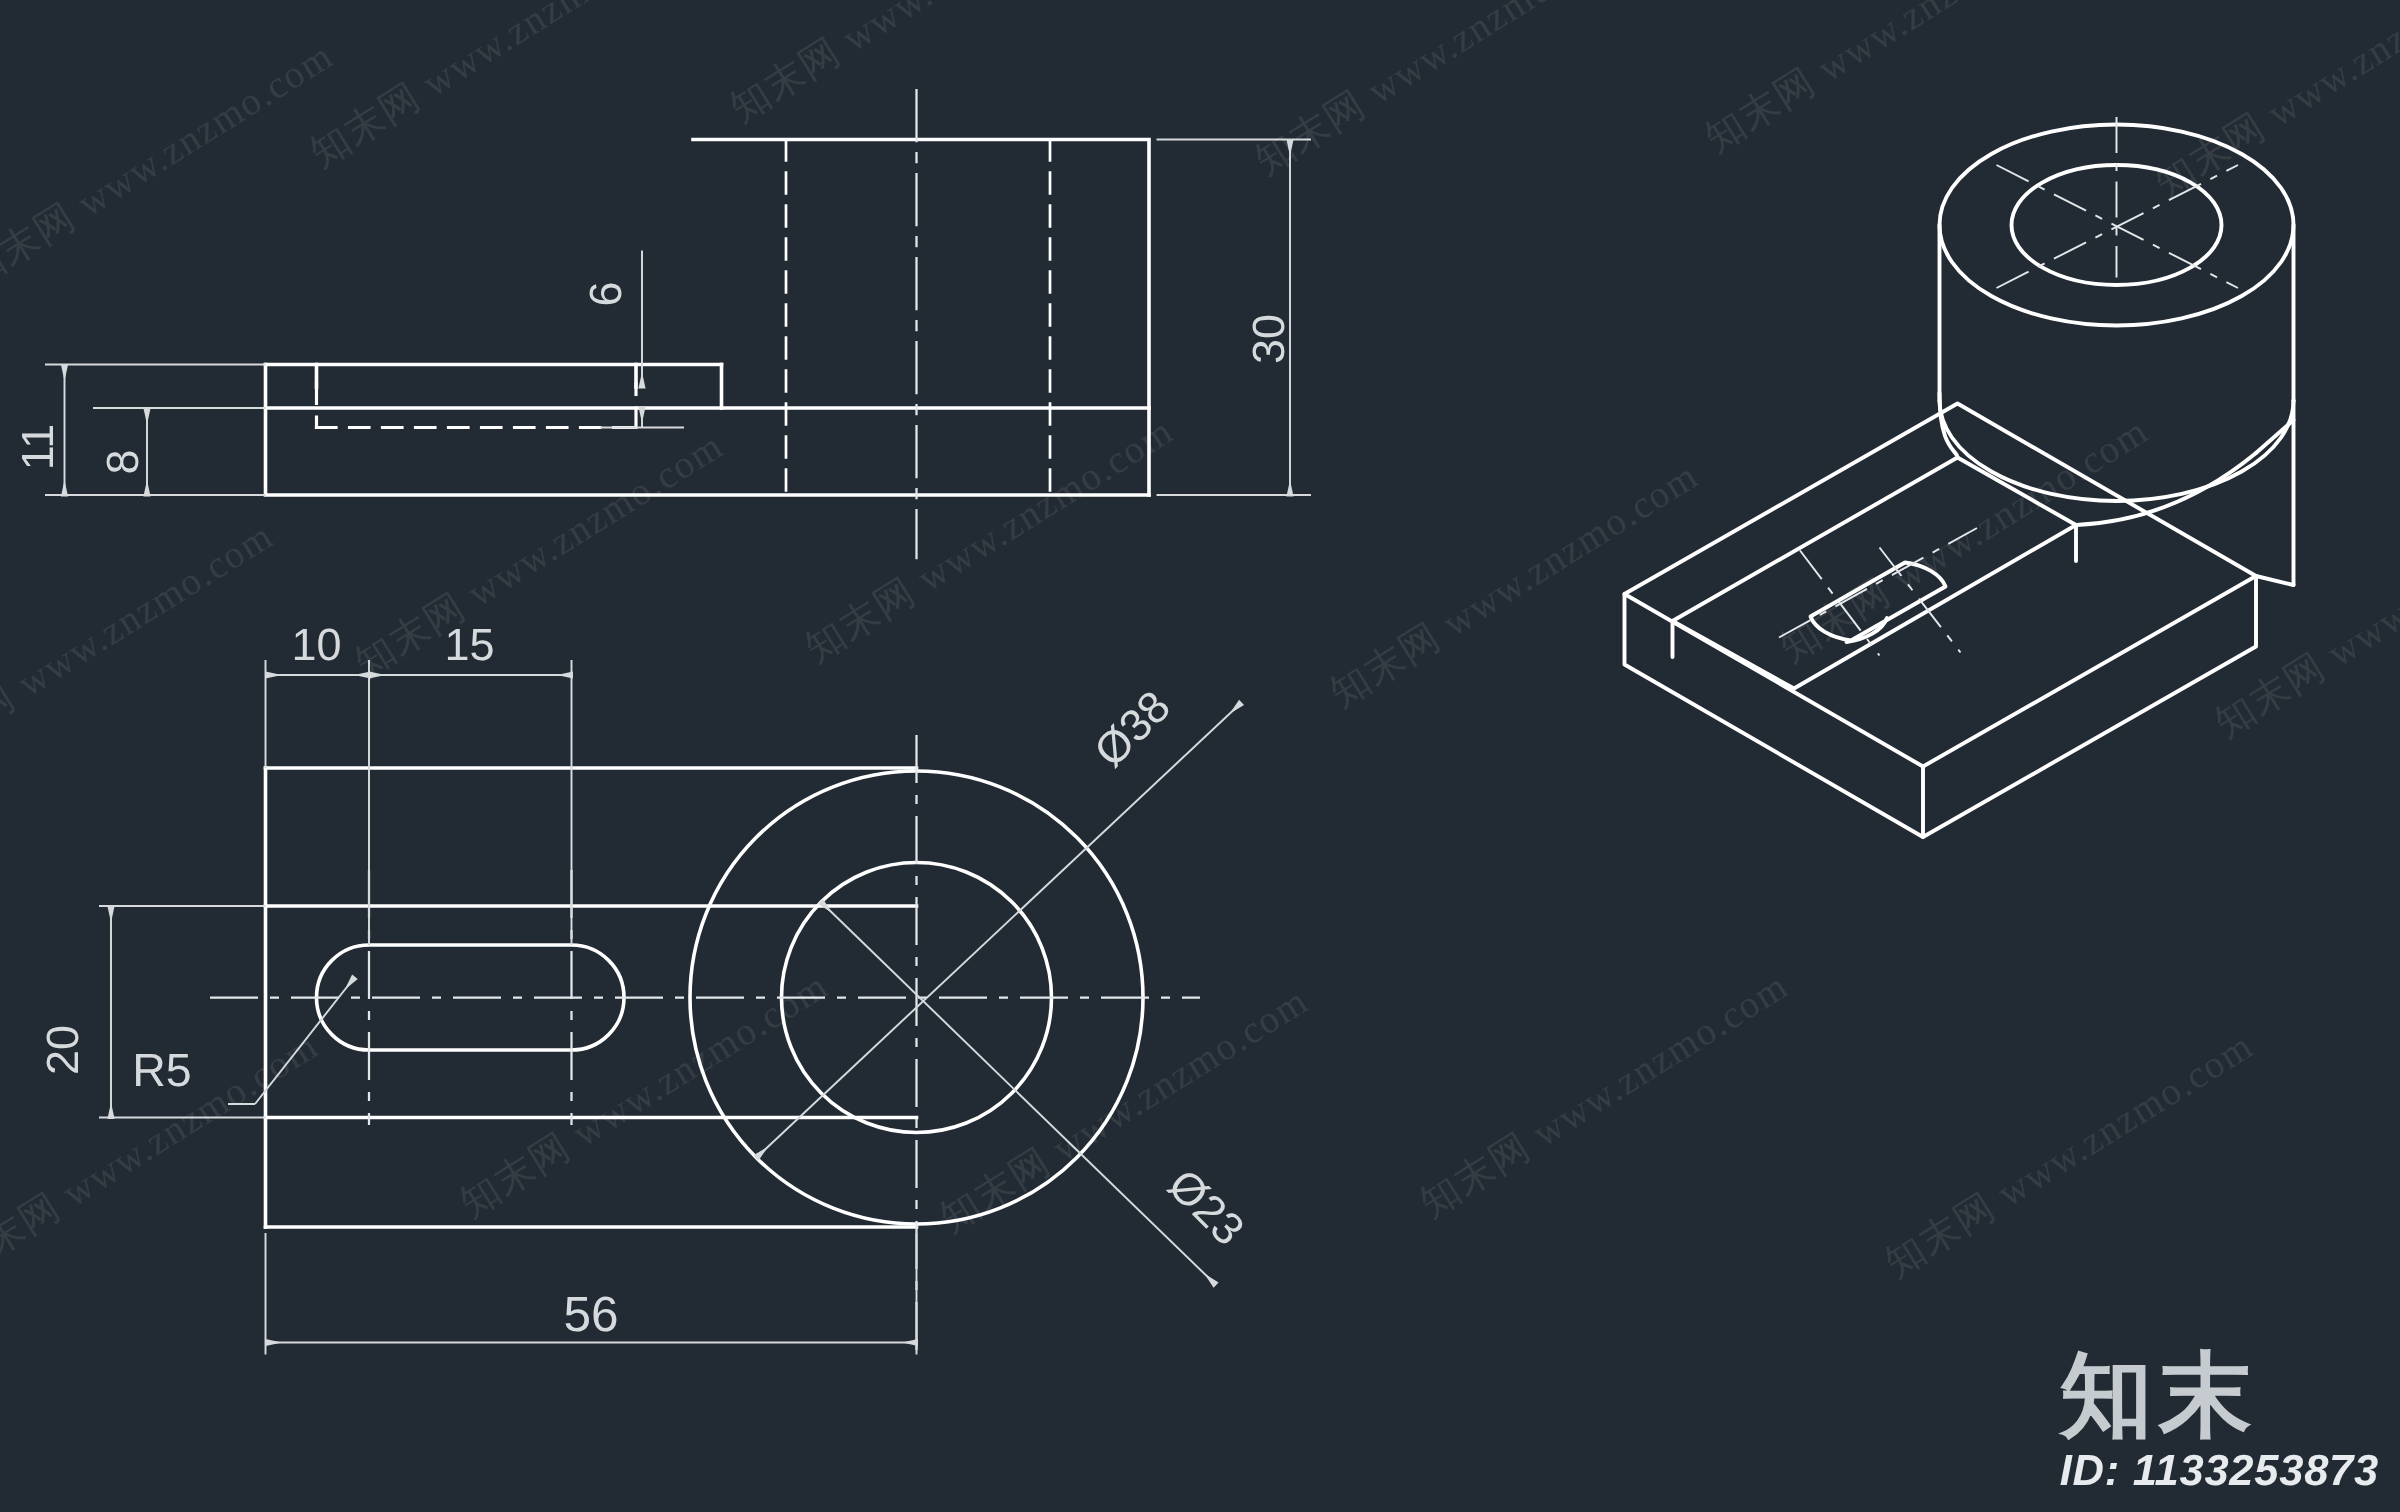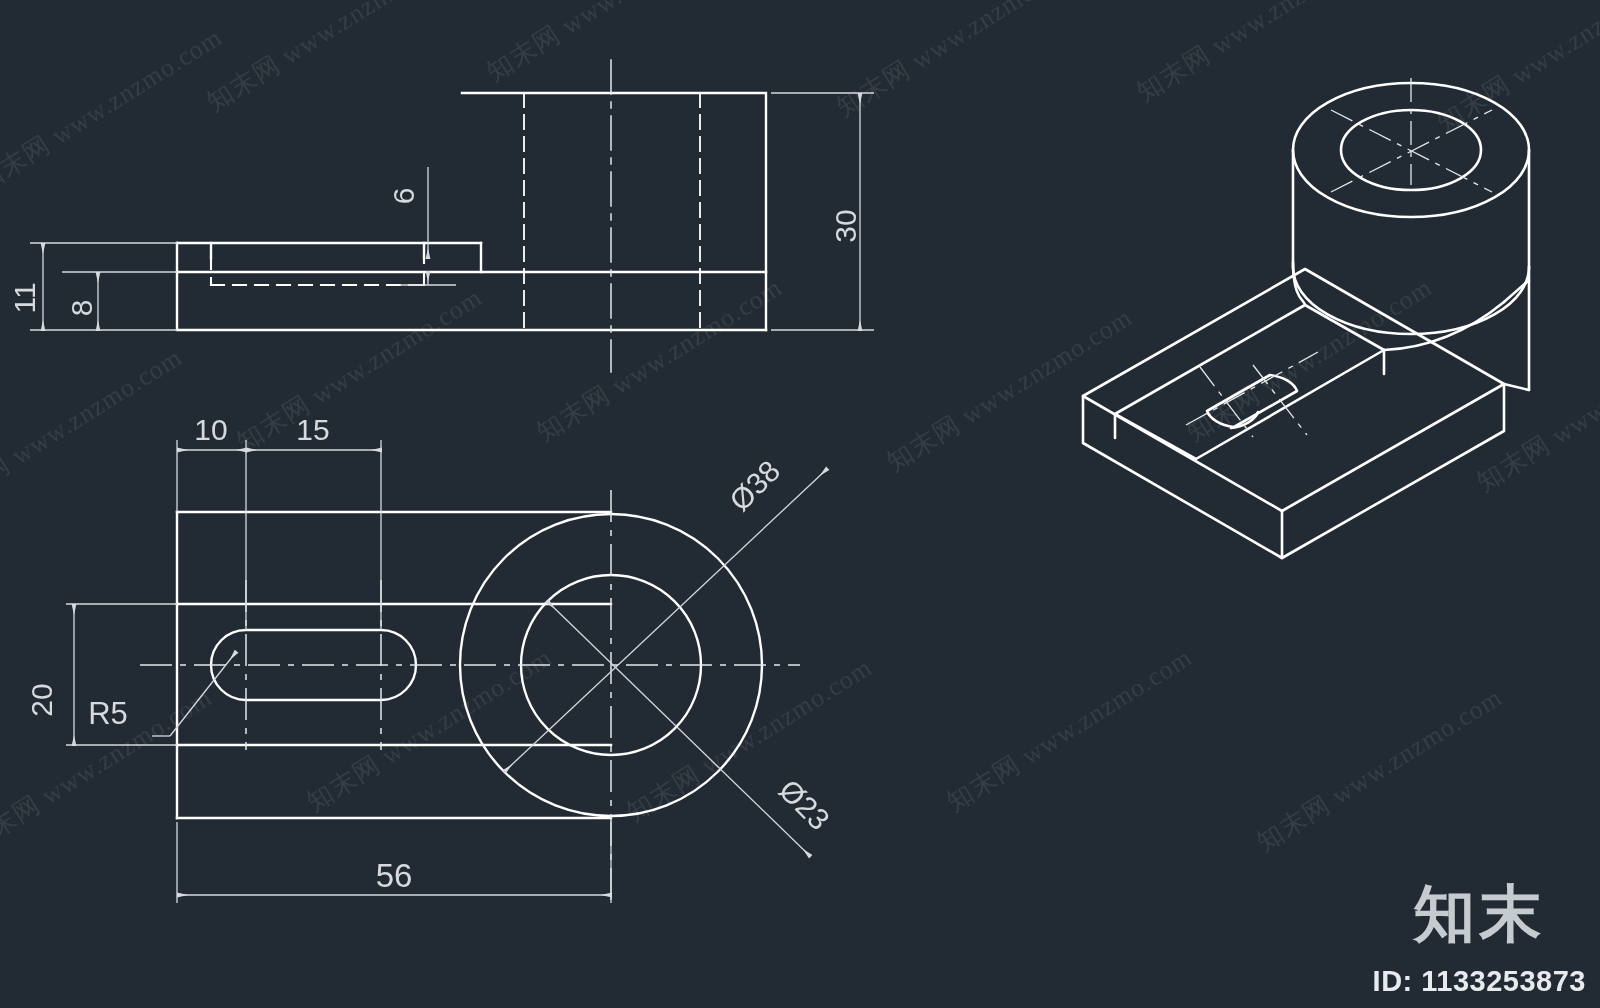--- a/index.html
+++ b/index.html
@@ -36,38 +36,39 @@
     font-family: "Liberation Serif", serif;
     white-space: nowrap;
     transform-origin: left top;
     transform: rotate(-32deg);
     letter-spacing: 1px;
   }
   #brand {
     position: absolute;
     right: 14px;
     bottom: 10px;
-    text-align: center;
+    text-align: left;
     color: #c7ccd1;
   }
   #brand .logo {
     font-family: "DejaVu Sans", sans-serif;
     font-size: 62px;
     font-weight: bold;
     line-height: 1.0;
     letter-spacing: 4px;
     color: #c6cbd0;
   }
   #brand .idline {
     font-family: "Liberation Sans", sans-serif;
     font-size: 29px;
     font-weight: bold;
     color: #e8ebee;
-    margin-top: 20px;
+    margin-top: 4px;
     letter-spacing: 0.5px;
+    font-style: italic;
   }
 </style>
 </head>
 <body>
 
 <div id="stage">
 
   <svg id="cad" viewBox="0 0 1600 1008">
     <defs>
       <marker id="arrOut" markerWidth="12" markerHeight="12" refX="10" refY="4" orient="auto" markerUnits="userSpaceOnUse">

